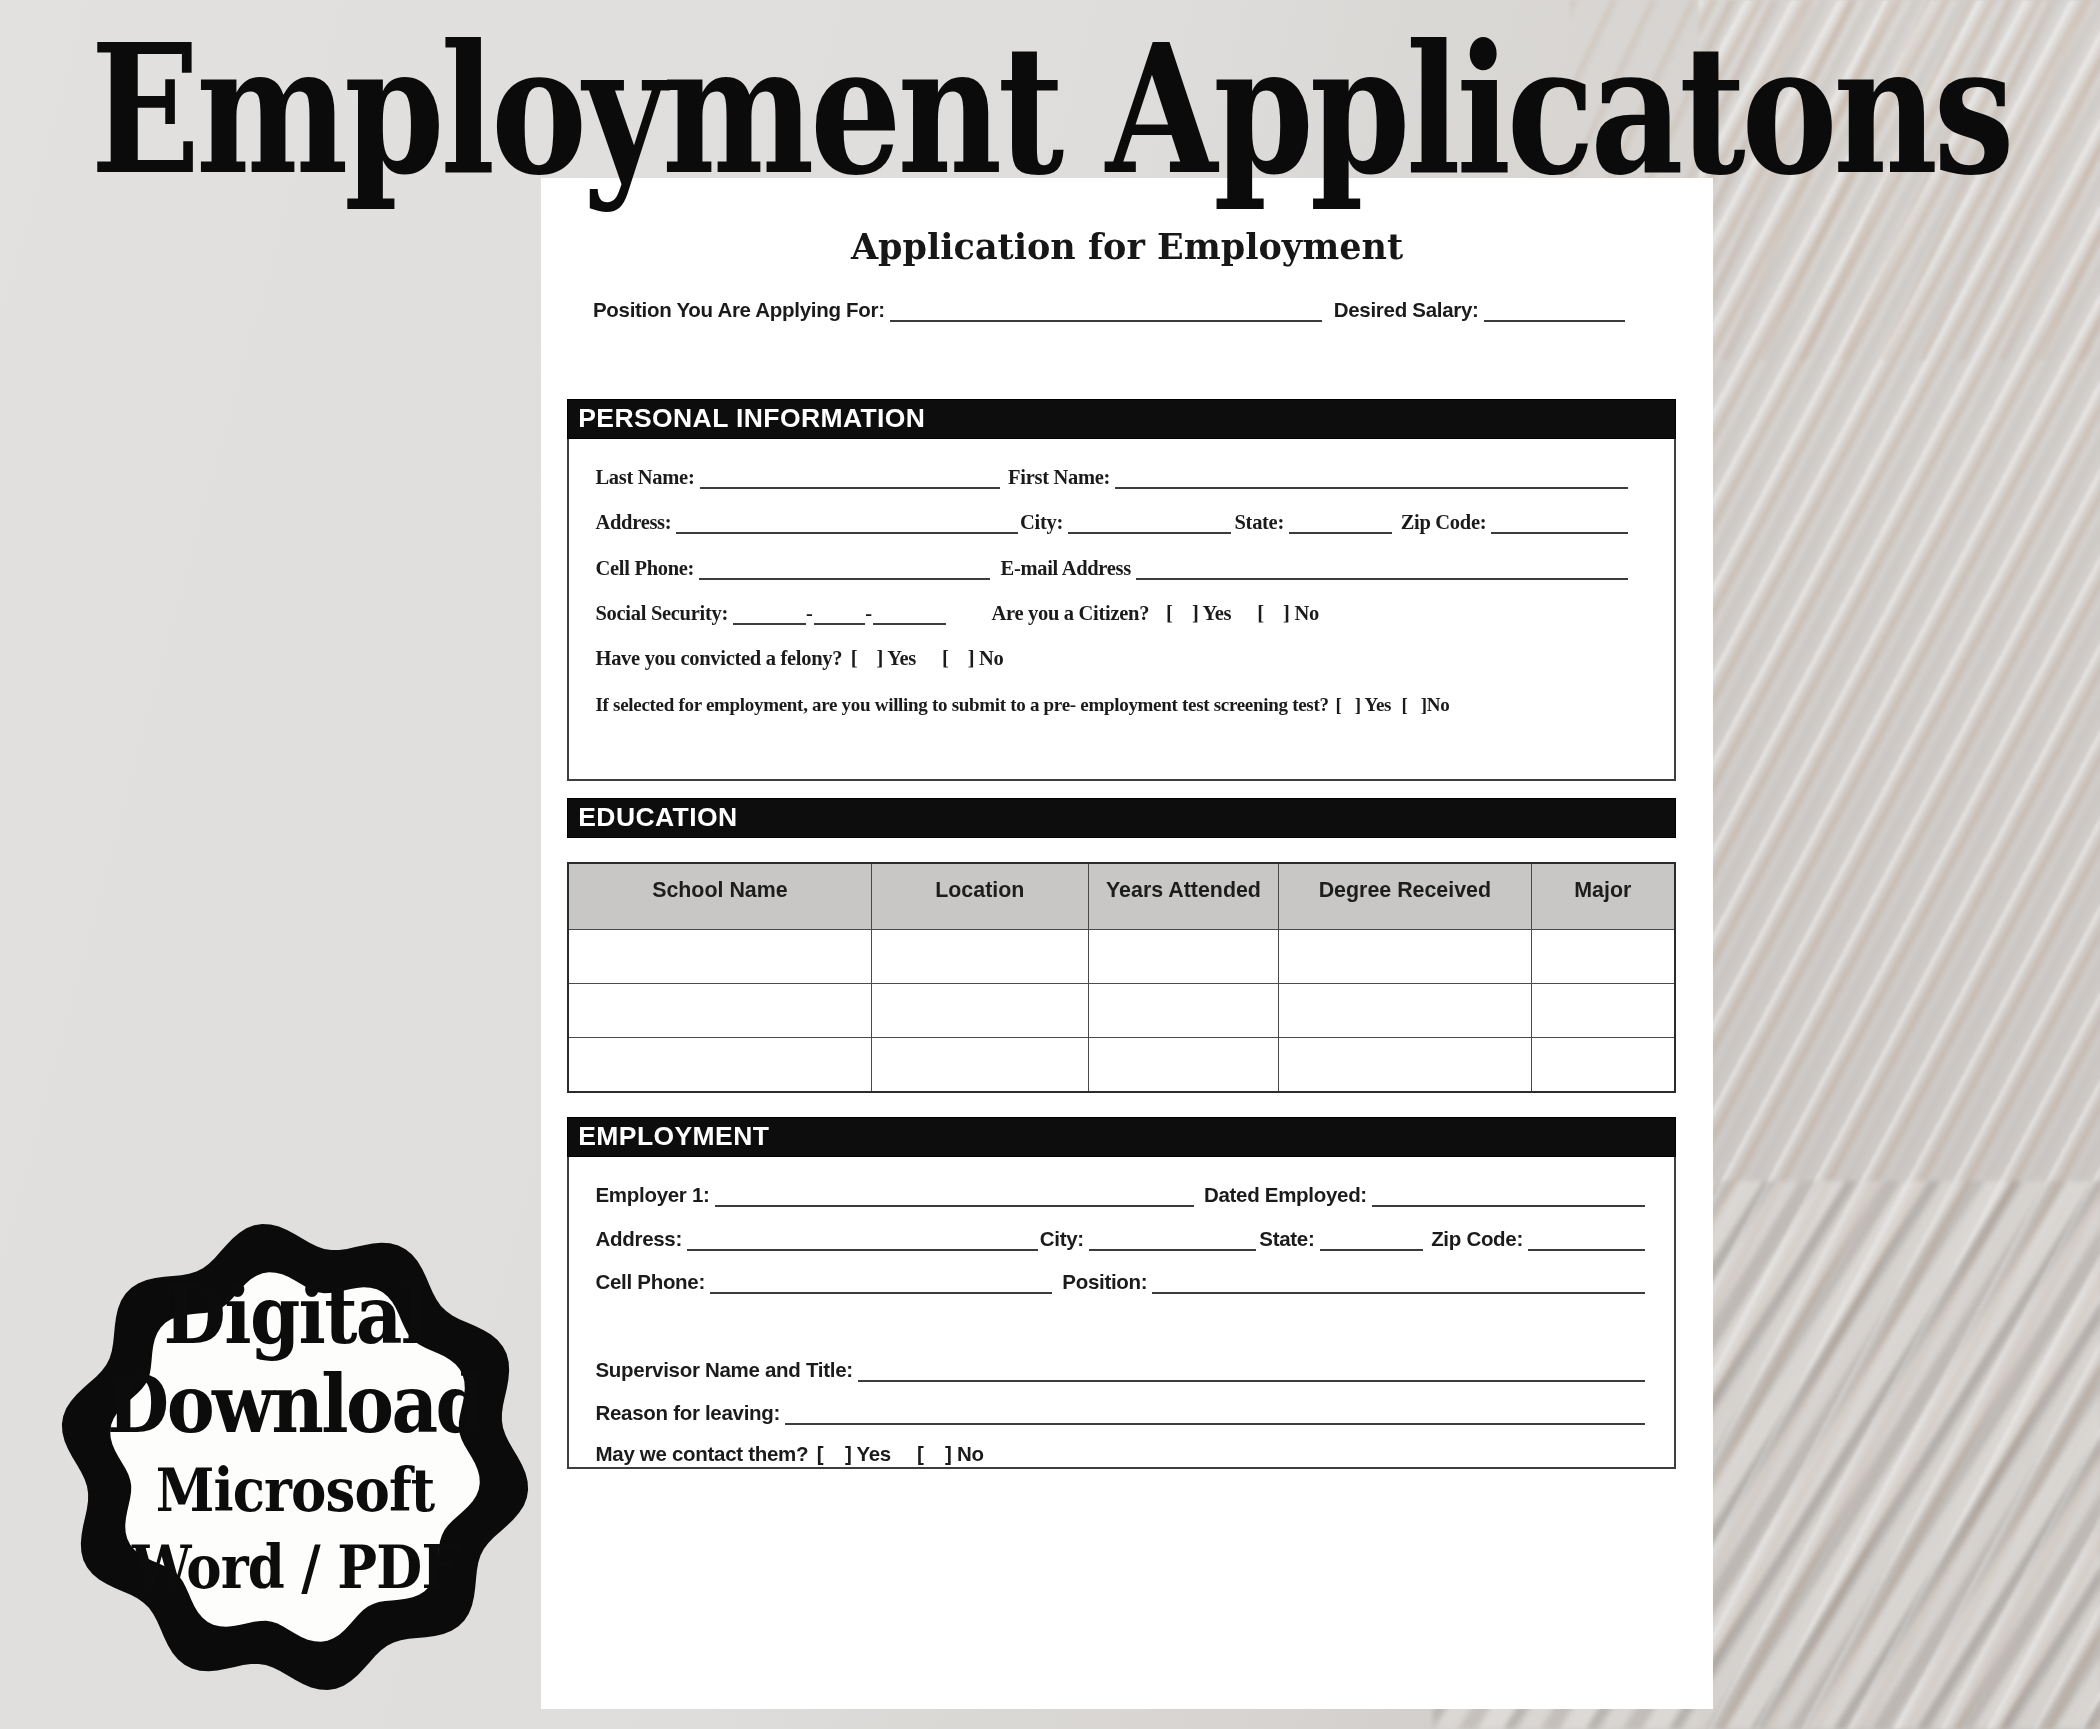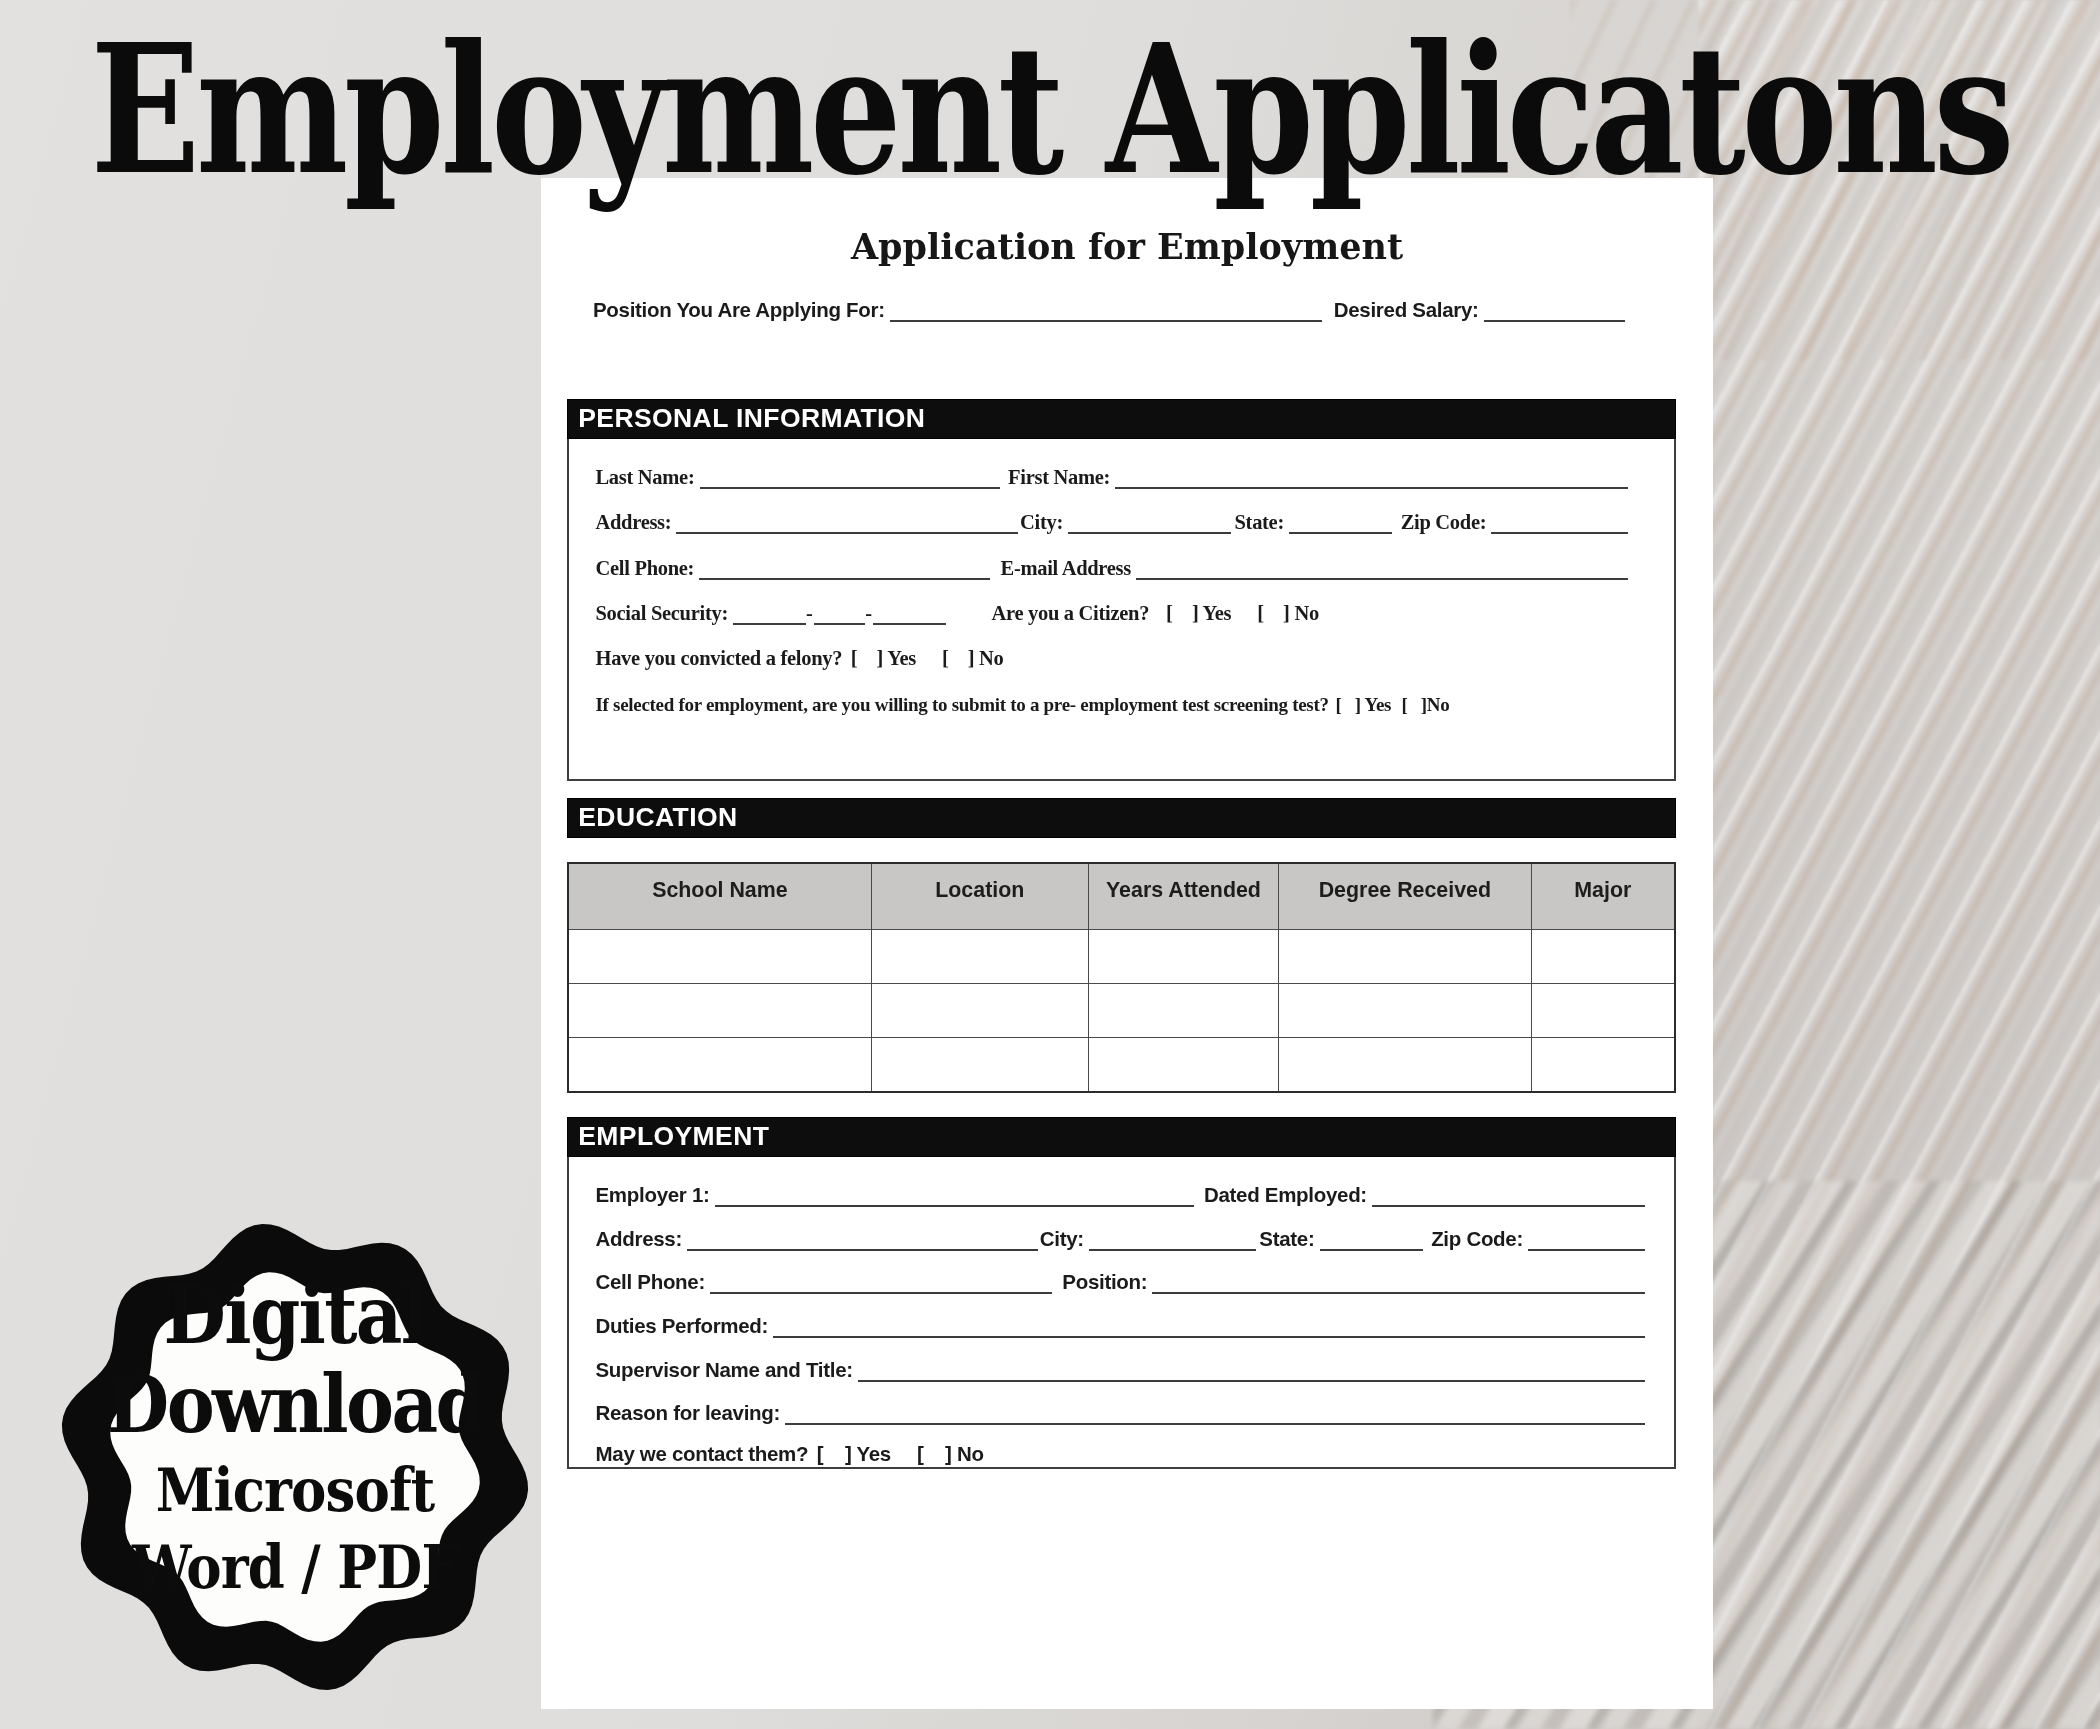--- a/index.html
+++ b/index.html
@@ -238,24 +238,20 @@
         <span class="lbl">Zip Code:</span>
         <span class="blank fill"></span>
       </div>
       <div class="line" style="top:111px; width:1049px;">
         <span class="lbl">Cell Phone:</span>
         <span class="blank" style="width:342px;"></span>
         <span class="gap" style="width:10.3px;"></span>
         <span class="lbl">Position:</span>
         <span class="blank fill"></span>
       </div>
-      <div class="line" style="top:155px; width:1049px;">
-        <span class="lbl">Duties Performed:</span>
-        <span class="blank fill"></span>
-      </div>
       <div class="line" style="top:199px; width:1049px;">
         <span class="lbl">Supervisor Name and Title:</span>
         <span class="blank fill"></span>
       </div>
       <div class="line" style="top:242px; width:1049px;">
         <span class="lbl">Reason for leaving:</span>
         <span class="blank fill"></span>
       </div>
       <div class="line" style="top:283px; width:1049px;">
         <span class="lbl">May we contact them?</span>

